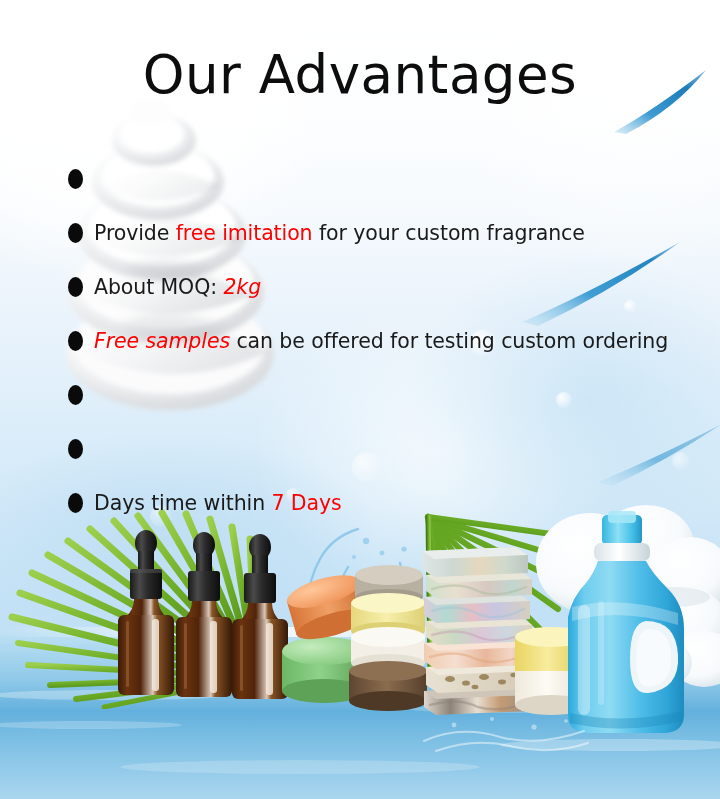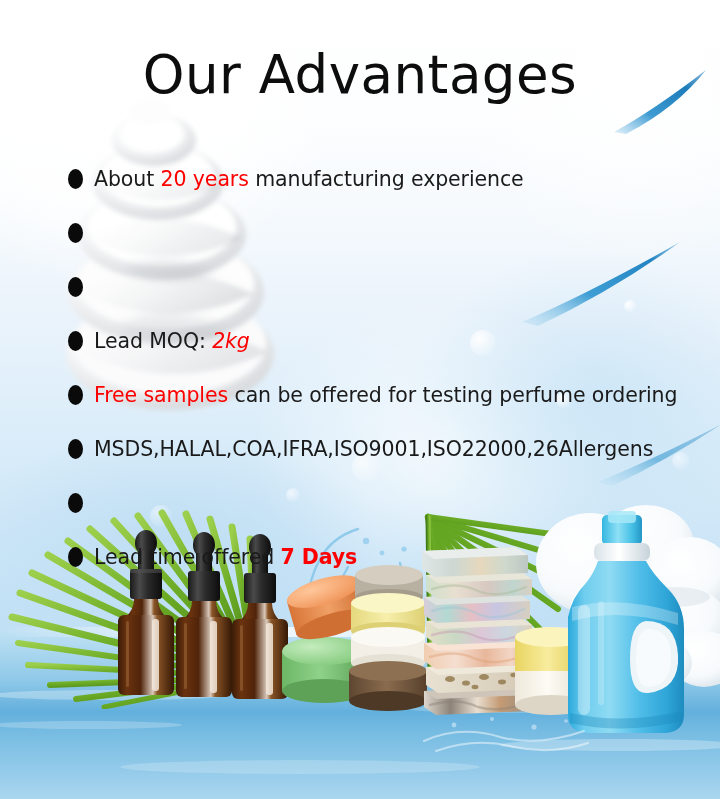--- a/index.html
+++ b/index.html
@@ -223,46 +223,42 @@
       </linearGradient>
     </defs>
     <path d="M2 64 Q56 42 126 6 Q72 42 16 68 Z" fill="url(#bsC)"></path>
   </svg>
 
   <h1 id="title">Our Advantages</h1>
 
   <ul id="advantages">
       <li class="adv-item">
         <span class="adv-bullet"></span>
-        <span class="adv-text"><span>About </span><span class="hl" style="color: rgb(253, 0, 0);">20 years</span><span> manufacturing experience</span></span>
+      </li>
+      <li class="adv-item">
+        <span class="adv-bullet"></span>
+        <span class="adv-text"><span>Provide </span><span class="hl" style="color: rgb(253, 0, 0);">free imitation</span><span> for your custom fragrance</span></span>
+      </li>
+      <li class="adv-item">
+        <span class="adv-bullet"></span>
+        <span class="adv-text"><span>About MOQ: </span><span class="hl" style="color: rgb(253, 0, 0); font-style: italic;">2kg</span></span>
+      </li>
+      <li class="adv-item">
+        <span class="adv-bullet"></span>
+        <span class="adv-text"><span class="hl" style="color: rgb(253, 0, 0); font-style: italic;">Free samples</span><span> can be offered for testing custom ordering</span></span>
       </li>
       <li class="adv-item">
         <span class="adv-bullet"></span>
       </li>
       <li class="adv-item">
         <span class="adv-bullet"></span>
       </li>
       <li class="adv-item">
         <span class="adv-bullet"></span>
-        <span class="adv-text"><span>Lead MOQ: </span><span class="hl" style="color: rgb(253, 0, 0); font-style: italic;">2kg</span></span>
-      </li>
-      <li class="adv-item">
-        <span class="adv-bullet"></span>
-        <span class="adv-text"><span class="hl" style="color: rgb(253, 0, 0);">Free samples</span><span> can be offered for testing perfume ordering</span></span>
-      </li>
-      <li class="adv-item">
-        <span class="adv-bullet"></span>
-        <span class="adv-text"><span>MSDS,HALAL,COA,IFRA,ISO9001,ISO22000,26Allergens</span></span>
-      </li>
-      <li class="adv-item">
-        <span class="adv-bullet"></span>
-      </li>
-      <li class="adv-item">
-        <span class="adv-bullet"></span>
-        <span class="adv-text"><span>Lead time offered </span><span class="hl" style="color: rgb(253, 0, 0); font-weight: bold;">7 Days</span></span>
+        <span class="adv-text"><span>Days time within </span><span class="hl" style="color: rgb(253, 0, 0);">7 Days</span></span>
       </li>
     </ul>
 
   <div id="scene">
 
     <svg class="scene-el" style="left:0;top:0;width:720px;height:300px;" viewBox="0 0 720 300" xmlns="http://www.w3.org/2000/svg">
       <defs>
         <linearGradient id="waterG" x1="0" y1="0" x2="0" y2="1">
           <stop offset="0%" stop-color="#bfe1f4"></stop>
           <stop offset="30%" stop-color="#8ec8e8"></stop>

